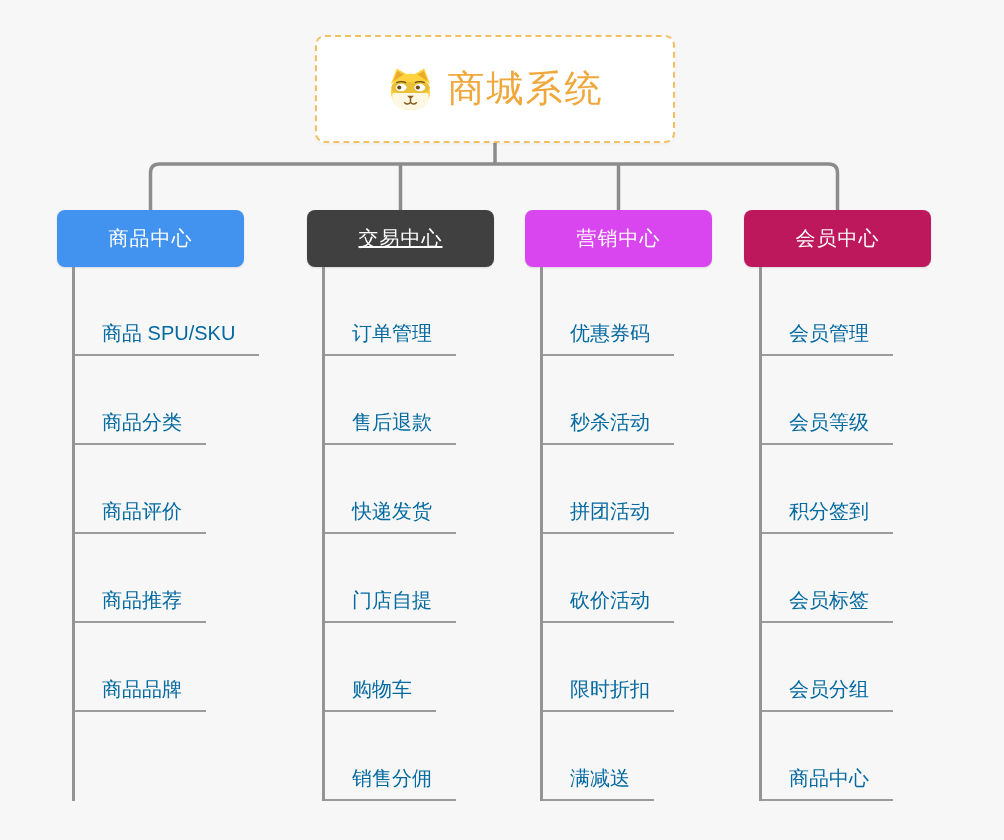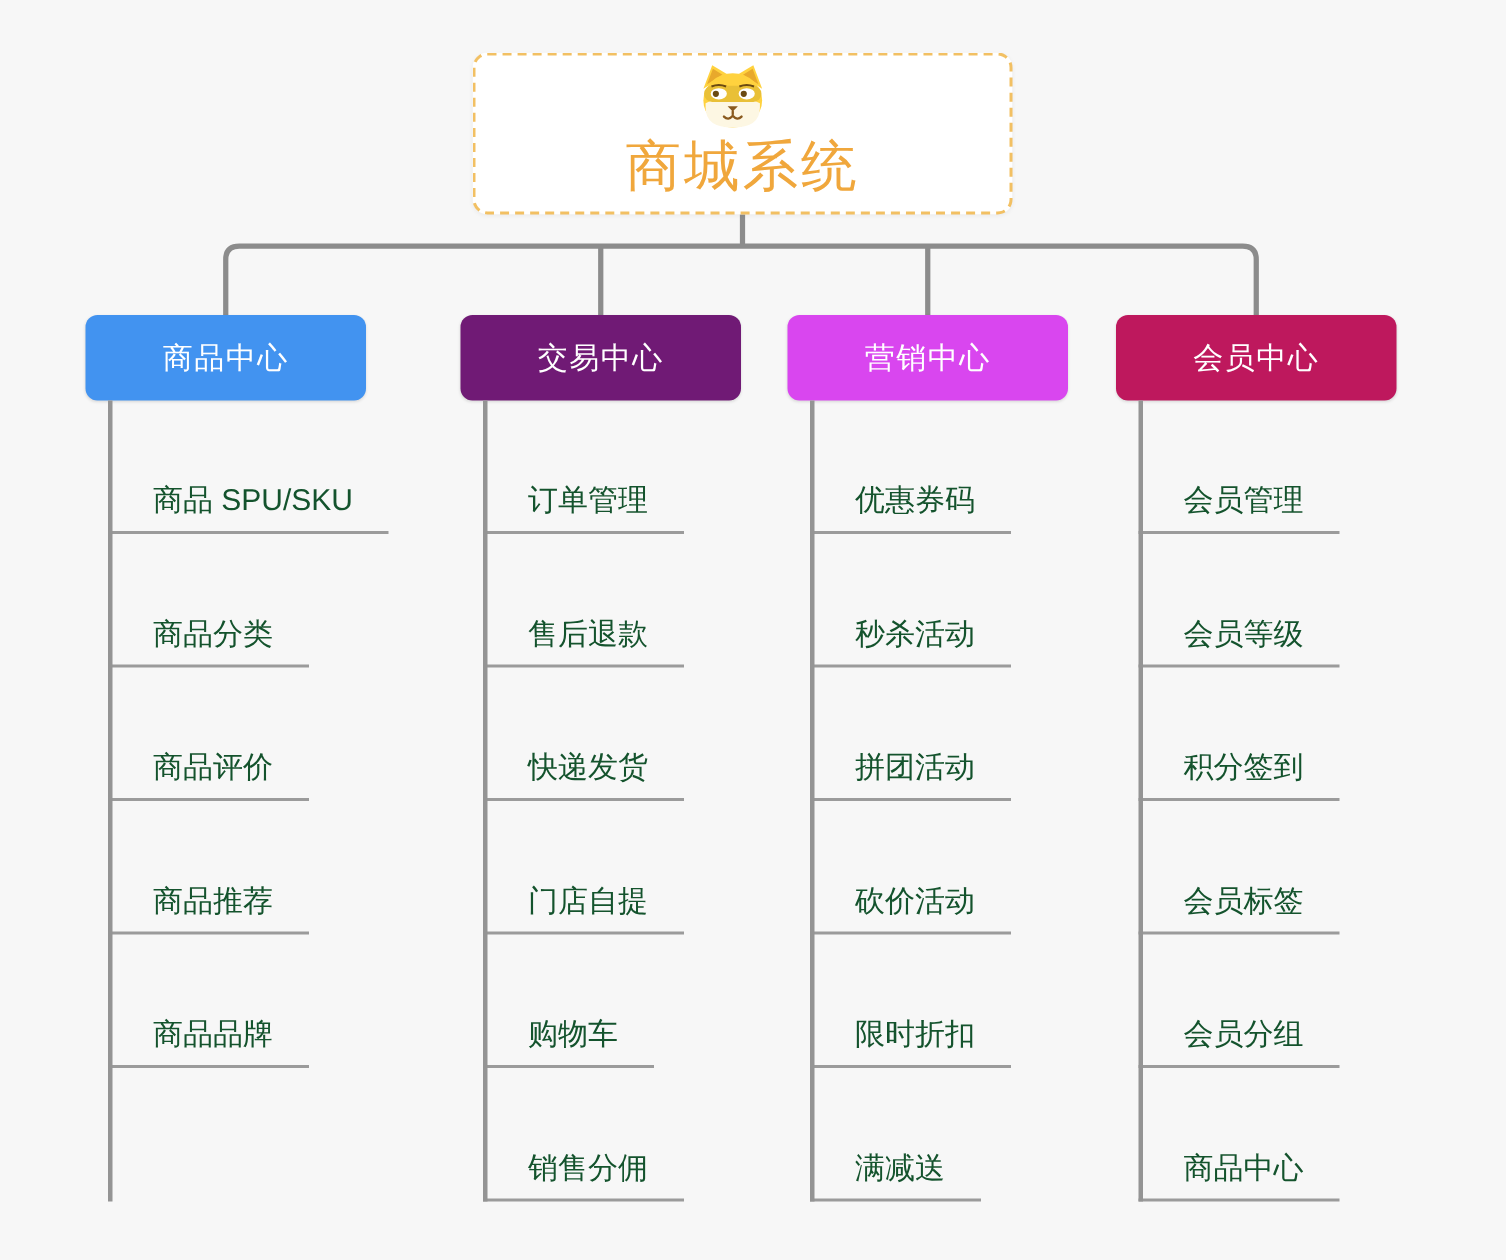--- a/index.html
+++ b/index.html
@@ -39,38 +39,38 @@
     position:absolute;left:15px;top:57px;width:3px;height:534px;
     background:#949494;
   }
   .child{
     height:89px;display:flex;align-items:flex-end;white-space:nowrap;
   }
   .child-label{
     display:inline-block;margin-left:15px;
     padding:0 24px 7px 30px;
     border-bottom:2px solid #9b9b9b;
-    font-size:20px;color:#14532d;
+    font-size:20px;color:#0369a1;
   }
 </style>
 </head>
 <body>
 
 <div class="canvas">
 
   <svg class="connector-svg" width="1004" height="840" viewBox="0 0 1004 840">
     <g fill="none" stroke="#8c8c8c" stroke-width="3.5">
       <path d="M495 143 V164"></path>
       <path d="M150.5 211 V173 Q150.5 164 159.5 164 H828.5 Q837.5 164 837.5 173 V211"></path>
       <path d="M400.5 211 V164"></path>
       <path d="M618.5 211 V164"></path>
     </g>
   </svg>
 
-  <div class="root-node" style="border-color: rgb(242, 192, 99); flex-direction: column;">
+  <div class="root-node" style="border-color: rgb(242, 192, 99);">
     <svg class="root-icon" viewBox="0 0 48 44">
       <polygon points="4,17 10,1 20,7" fill="#ffd23e"></polygon>
       <polygon points="44,17 38,1 28,7" fill="#ffd23e"></polygon>
       <polygon points="6.5,14 10.5,3.5 17,7.5" fill="#e8a92c"></polygon>
       <polygon points="41.5,14 37.5,3.5 31,7.5" fill="#e8a92c"></polygon>
       <ellipse cx="24" cy="25" rx="20" ry="18.5" fill="#ffd23e"></ellipse>
       <path d="M5.5 27 Q24 17 42.5 27 L42.5 30 Q42.5 43.5 24 43.5 Q5.5 43.5 5.5 30 Z" fill="#fdf7e3"></path>
       <rect x="4.5" y="15" width="39" height="11" rx="5.5" fill="#e9c037"></rect>
       <ellipse cx="14.5" cy="20.5" rx="5.5" ry="3.8" fill="#ffffff"></ellipse>
       <ellipse cx="33.5" cy="20.5" rx="5.5" ry="3.8" fill="#ffffff"></ellipse>
@@ -98,21 +98,21 @@
       </div>
     <div class="child">
         <span class="child-label">商品推荐</span>
       </div>
     <div class="child">
         <span class="child-label">商品品牌</span>
       </div>
   </div>
 
   <div class="branch b2">
-    <div class="branch-node" style="background-color: #701a75;">交易中心</div>
+    <div class="branch-node" style="background-color: #404040; text-decoration: underline;">交易中心</div>
     <div class="trunk"></div>
     <div class="child">
         <span class="child-label">订单管理</span>
       </div>
     <div class="child">
         <span class="child-label">售后退款</span>
       </div>
     <div class="child">
         <span class="child-label">快递发货</span>
       </div>

